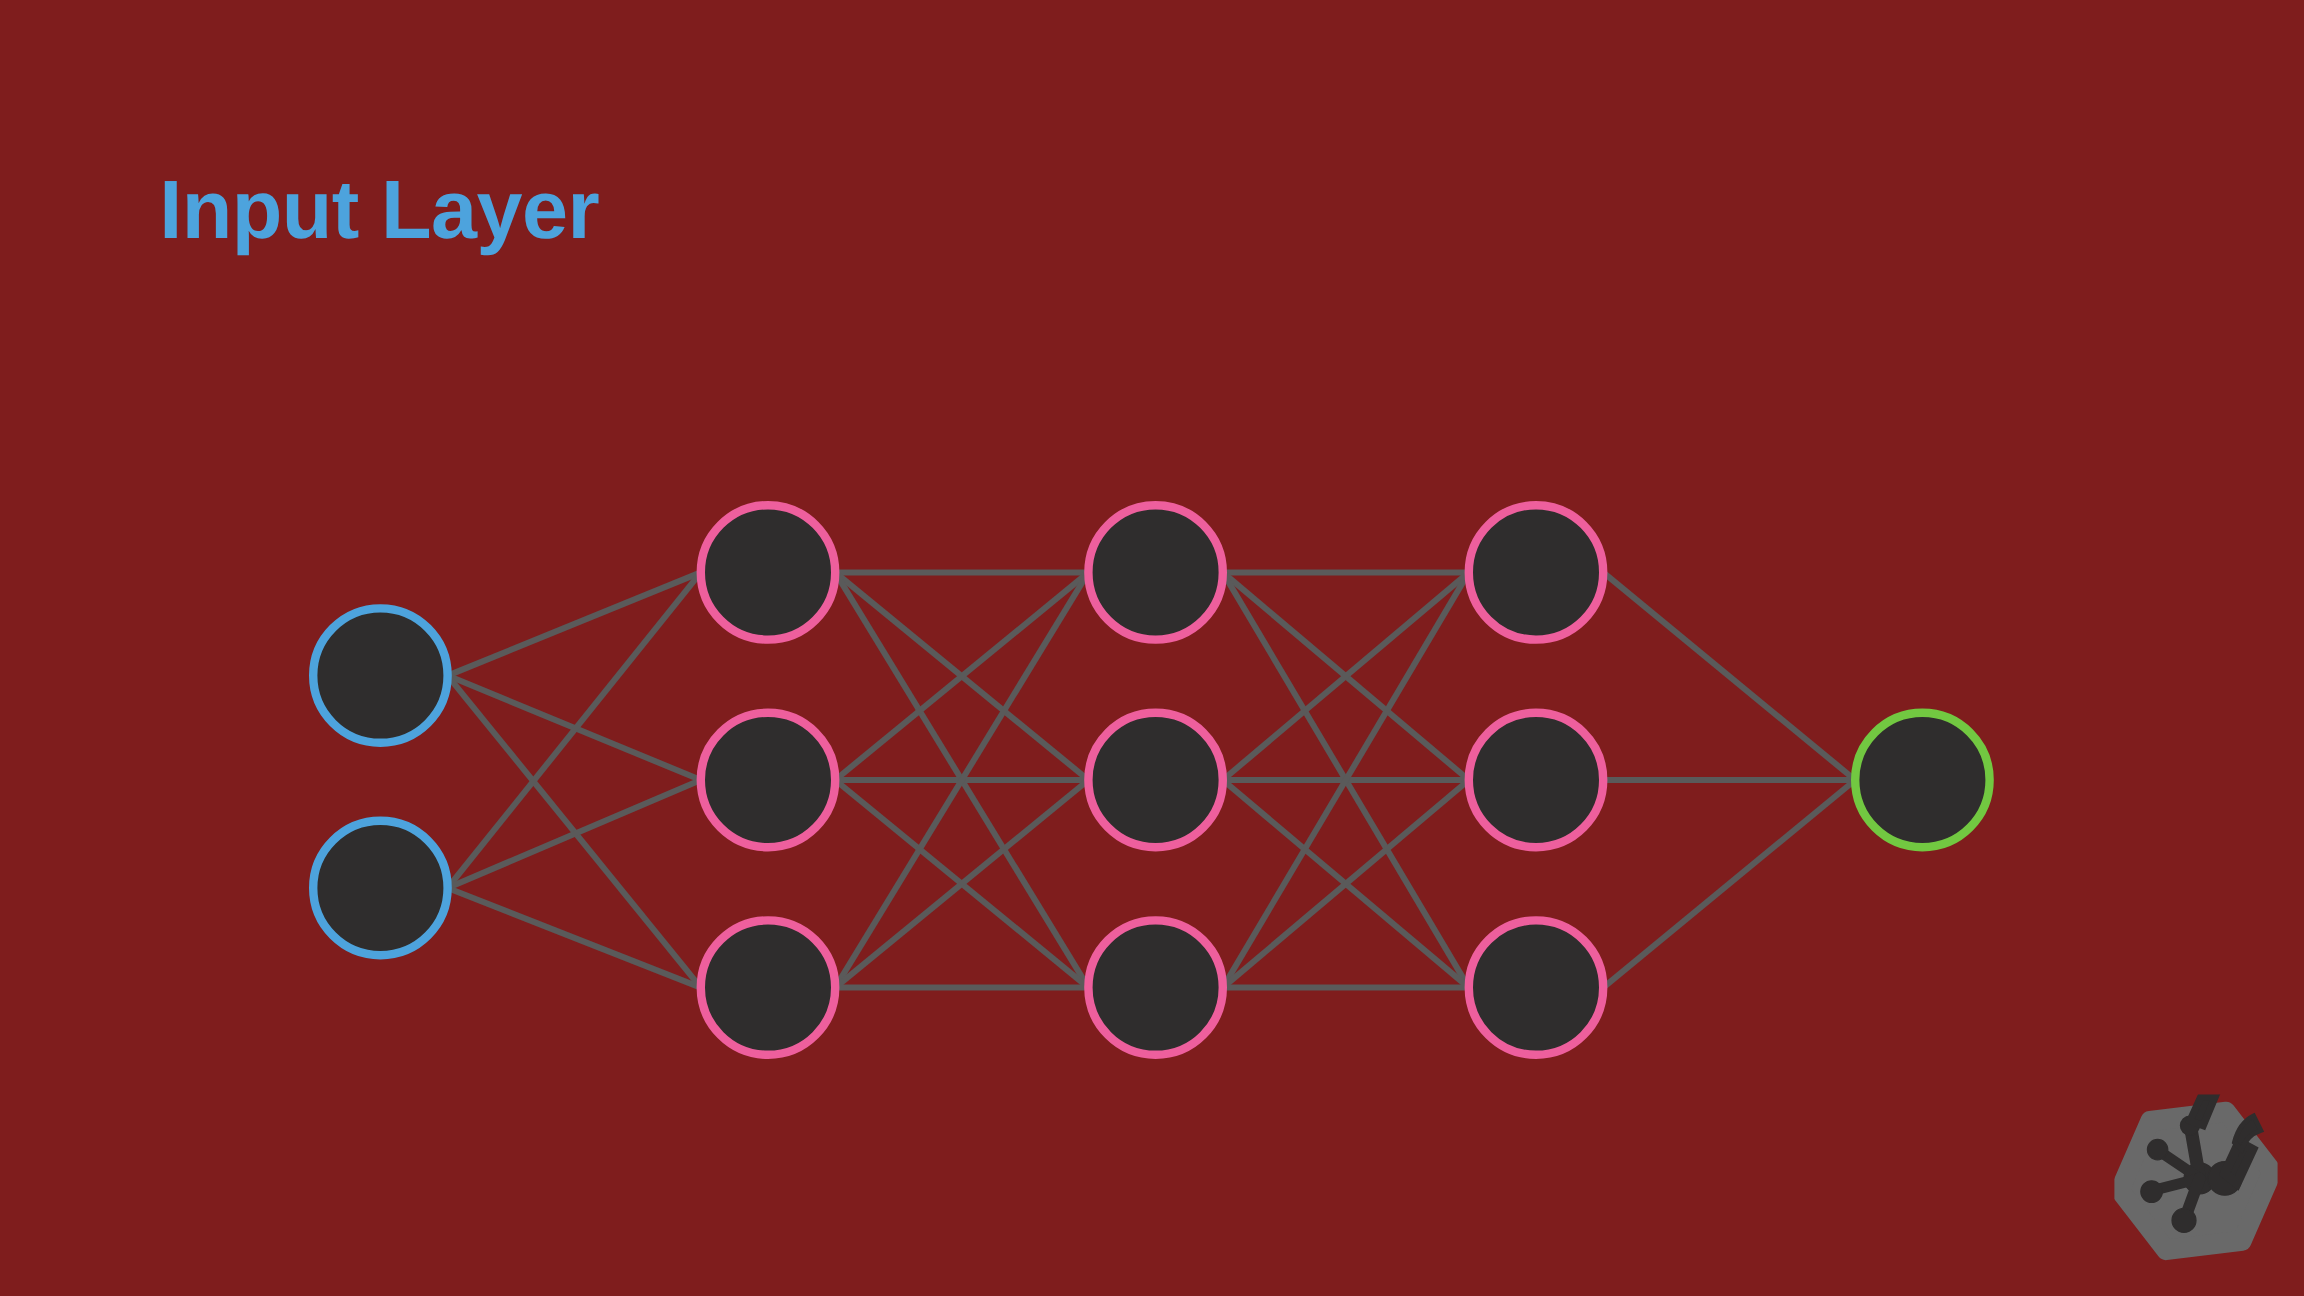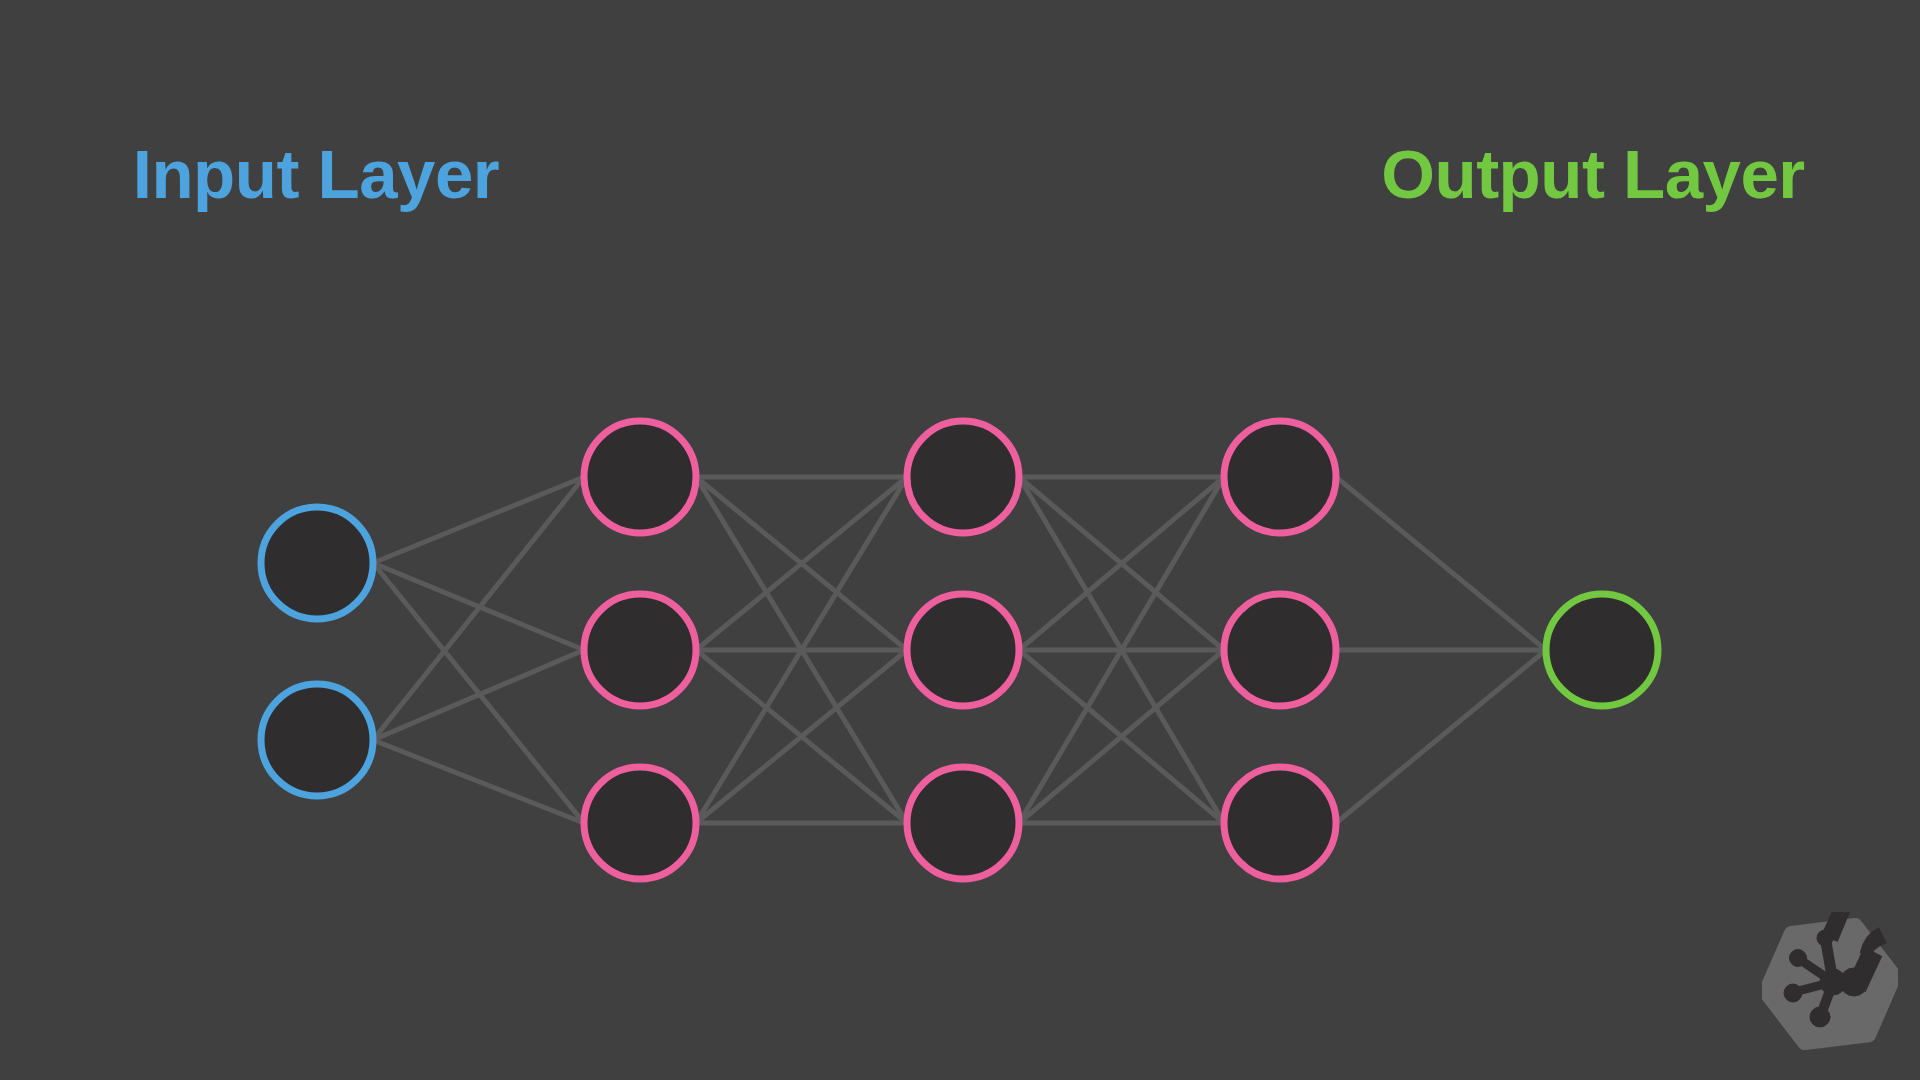--- a/index.html
+++ b/index.html
@@ -8,21 +8,21 @@
     width: 1920px;
     height: 1080px;
     overflow: hidden;
     background: #2f2d2d;
     font-family: "Liberation Sans", sans-serif;
   }
   #stage {
     position: relative;
     width: 1920px;
     height: 1080px;
-    background: #404040;
+    background: #7f1d1d;
   }
   .layer-label {
     position: absolute;
     top: 140px;
     transform: translateX(-50%);
     font-size: 69px;
     font-weight: bold;
     letter-spacing: -0.5px;
     line-height: 1;
     white-space: nowrap;
@@ -36,21 +36,20 @@
   #logo-svg { left: 1762px; top: 912px; }
 </style>
 </head>
 <body>
 
 <div id="stage">
 
   <div class="layer-label" style="left:316px; color:#4da3dd;">Input Layer</div>
 
 
-  <div class="layer-label" style="left:1593px; color:#72c841;">Output Layer</div>
 
   <svg id="network-svg" width="1920" height="1080" viewBox="0 0 1920 1080">
     <g id="edges-group">
         <line x1="373" y1="563" x2="584" y2="477" stroke="#5a5a5a" stroke-width="5"></line>
         <line x1="373" y1="563" x2="584" y2="650" stroke="#5a5a5a" stroke-width="5"></line>
         <line x1="373" y1="563" x2="584" y2="823" stroke="#5a5a5a" stroke-width="5"></line>
         <line x1="373" y1="740" x2="584" y2="477" stroke="#5a5a5a" stroke-width="5"></line>
         <line x1="373" y1="740" x2="584" y2="650" stroke="#5a5a5a" stroke-width="5"></line>
         <line x1="373" y1="740" x2="584" y2="823" stroke="#5a5a5a" stroke-width="5"></line>
         <line x1="696" y1="477" x2="907" y2="477" stroke="#5a5a5a" stroke-width="5"></line>

